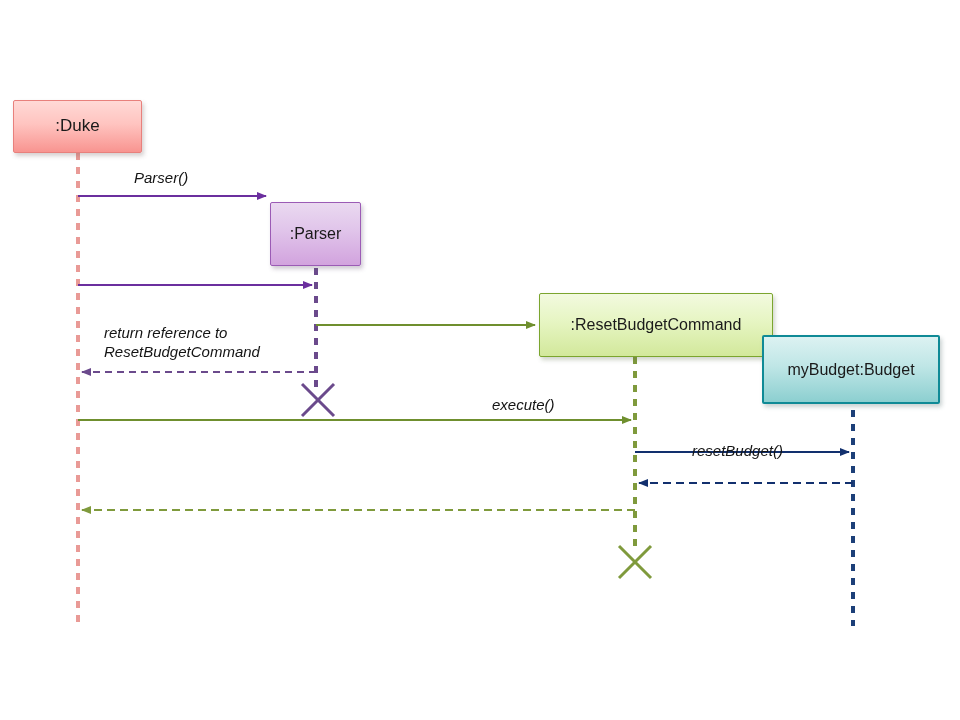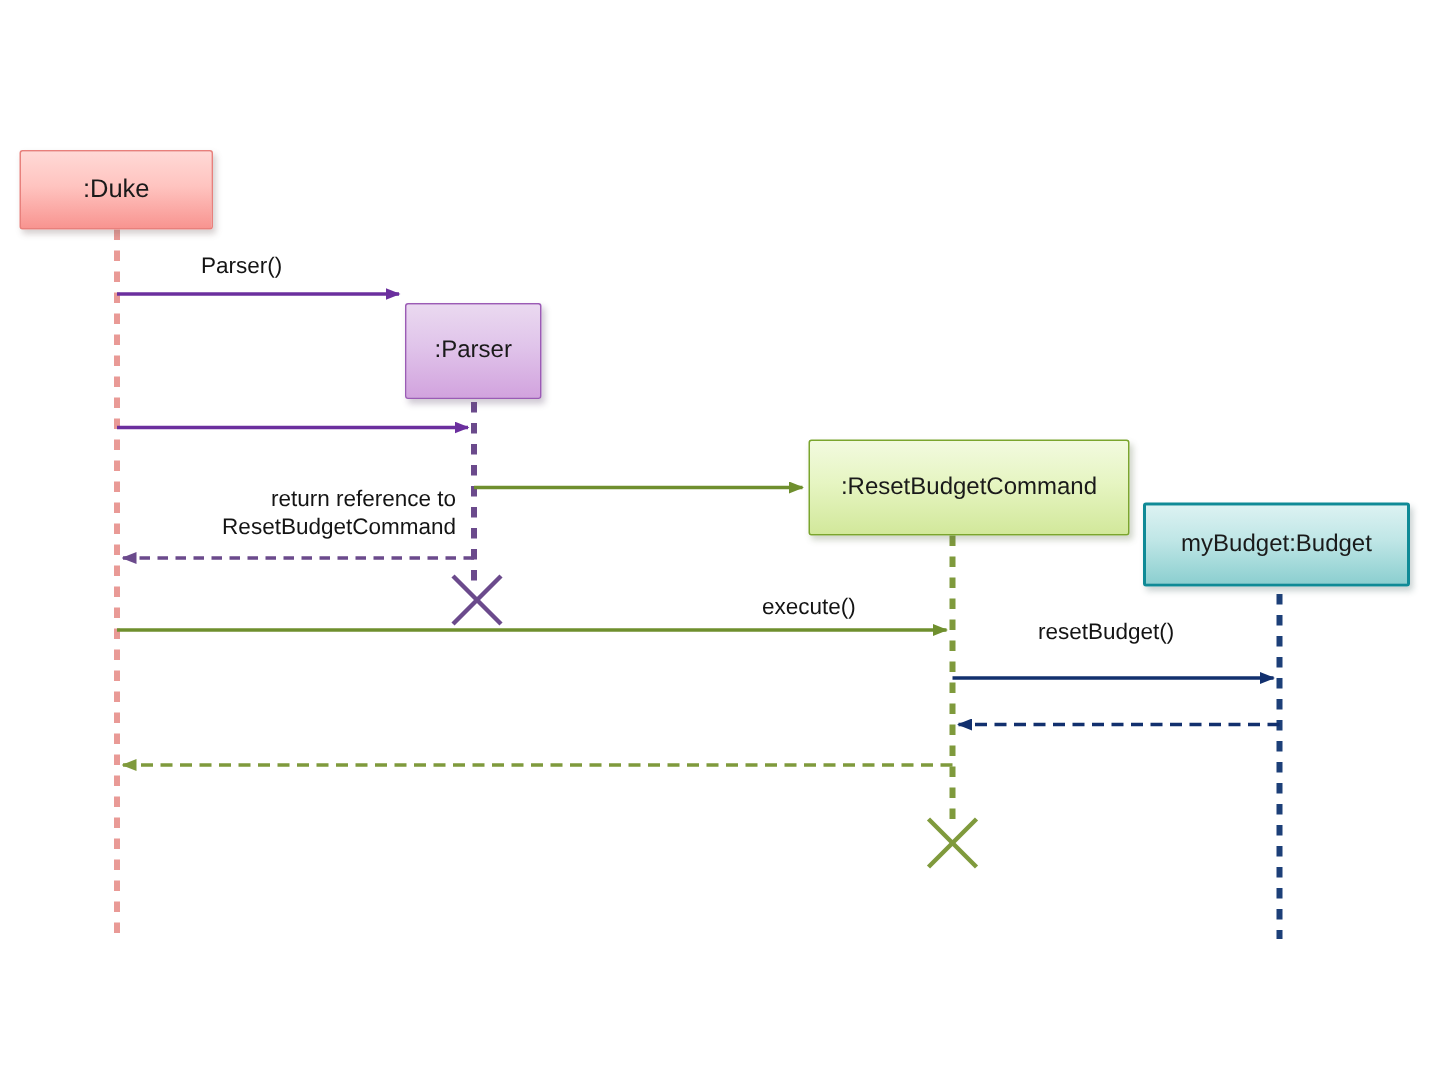--- a/index.html
+++ b/index.html
@@ -51,43 +51,44 @@
   #box-parser {
     left: 270px; top: 162px; width: 91px; height: 64px;
     background: linear-gradient(180deg, #ead9f0 0%, #e0c4ea 45%, #d2a3de 100%);
     border: 1.5px solid #9b5bb5;
     box-shadow: 2px 3px 4px rgba(110,90,120,0.32);
     font-size: 16px;
     margin-top: 40px;
   }
   
   #box-resetbudgetcommand {
-    left: 539px; top: 293px; width: 214px; height: 64px;
+    left: 539px; top: 293px; width: 234px; height: 64px;
     background: linear-gradient(180deg, #f2fadf 0%, #e6f5c2 45%, #d2e89b 100%);
     border: 1.5px solid #7ba52e;
     box-shadow: 2px 3px 4px rgba(100,115,80,0.30);
     font-size: 16px;
   }
   
   #box-mybudget {
-    left: 762px; top: 335px; width: 178px; height: 56px;
+    left: 762px; top: 335px; width: 178px; height: 69px;
     background: linear-gradient(180deg, #dcf2f2 0%, #bfe6e6 45%, #8ccfd0 100%);
     border: 2px solid #0f8a96;
     box-shadow: 2px 3px 4px rgba(90,115,115,0.32);
     font-size: 16px;
   }
   .msg-label {
     position: absolute;
     font-family: "Liberation Sans", sans-serif;
+    font-style: italic;
     font-size: 15px;
     color: #141414;
     white-space: nowrap;
     line-height: 1.25;
   }
-  .msg-label.multiline { white-space: normal; text-align: right; }
+  .msg-label.multiline { white-space: normal; text-align: left; }
 </style>
 </head>
 <body>
 
 <div id="canvas">
 
   <svg id="diagram-svg" viewBox="0 0 960 720" xmlns="http://www.w3.org/2000/svg">
     <defs>
       <marker id="ah-purple" markerWidth="10" markerHeight="8" refX="9" refY="4" orient="auto" markerUnits="userSpaceOnUse">
         <path d="M0,0 L10,4 L0,8 Z" fill="#6b2f9e"></path>
@@ -155,17 +156,17 @@
 
   <div class="msg-label" style="left:134px; top:169px;">Parser()</div>
 
 
 
   <div class="msg-label multiline" style="left:104px; top:324px; width:200px;">
     <span>return reference to</span><br>
     <span>ResetBudgetCommand</span>
   </div>
 
-  <div class="msg-label" style="left:508px; top:396px;">execute()</div>
+  <div class="msg-label" style="left:492px; top:396px;">execute()</div>
 
-  <div class="msg-label" style="left:692px; top:413px;">resetBudget()</div>
+  <div class="msg-label" style="left:692px; top:442px;">resetBudget()</div>
 
 </div>
 
 </body></html>

